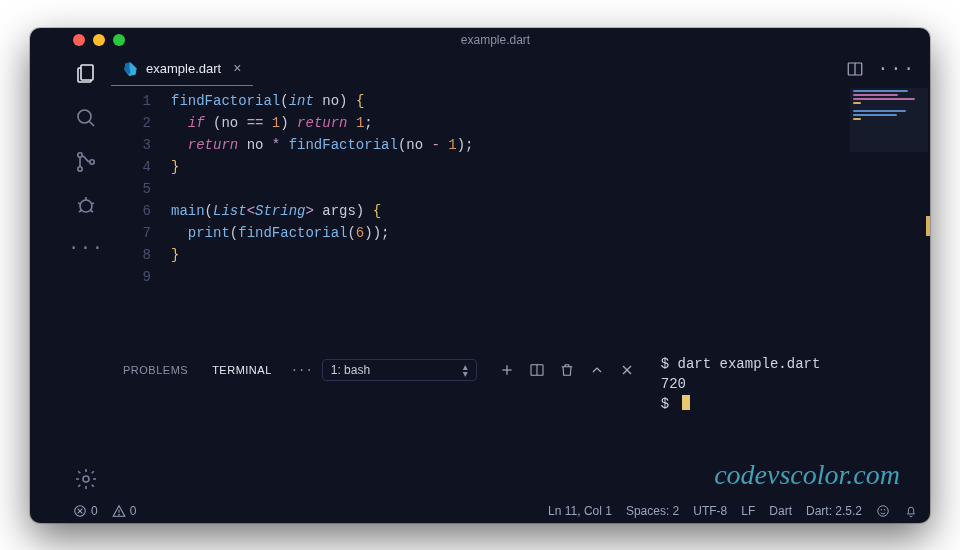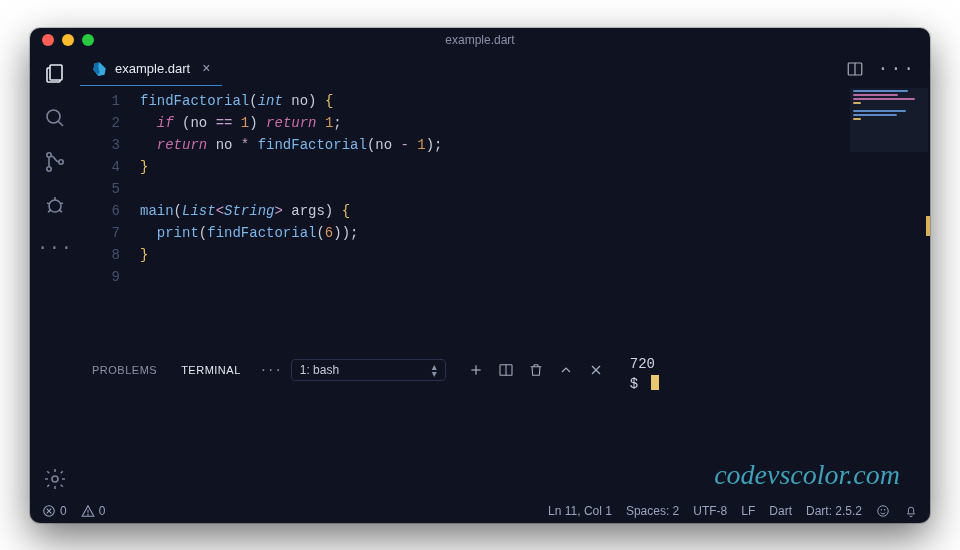--- a/index.html
+++ b/index.html
@@ -1,17 +1,17 @@
 <!DOCTYPE html>
 <html><head>
 <meta charset="utf-8">
 <style>
 * { margin:0; padding:0; box-sizing:border-box; }
 body { background:#fff; font-family:Consolas,"Courier New",monospace; display:flex; align-items:center; justify-content:center; height:550px; width:960px; overflow:hidden; }
-.window { width:900px; height:495px; background:#0f1220; border-radius:10px; box-shadow:0 15px 40px rgba(0,0,0,0.55),0 0 0 1px rgba(0,0,0,.2); color:#c6ccdc; display:flex; flex-direction:column; position:relative; overflow:hidden; }
+.window { width:900px; height:495px; background:#0f1220; border-radius:10px; box-shadow:0 15px 40px rgba(0,0,0,0.55),0 0 0 1px rgba(0,0,0,.2); color:#c6ccdc; display:flex; flex-direction:column; position:relative; overflow:hidden;padding-left:31px; }
 .titlebar { height:24px; display:flex; align-items:center; position:relative; flex-shrink:0; padding:0 12px; }
 .traffic { display:flex; gap:8px; }
 .dot { width:12px; height:12px; border-radius:50%; }
 .title { position:absolute; left:0; right:0; text-align:center; font-size:12px; color:#8a90a6; font-family:-apple-system,BlinkMacSystemFont,sans-serif; }
 .body { flex:1; display:flex; min-height:0; }
 .activity { width:50px; display:flex; flex-direction:column; align-items:center; padding-top:10px; gap:20px; flex-shrink:0; }
 .activity .ic { width:24px; height:24px; color:#7a8099; cursor:pointer; }
 .activity .ic.active { color:#e6e9f0; }
 .activity .spacer { flex:1; }
 .activity .dots { font-size:18px; color:#7a8099; letter-spacing:1px; cursor:pointer; }
@@ -191,20 +191,21 @@
             <svg class="ic" viewBox="0 0 24 24" stroke="currentColor" stroke-width="1.8" fill="none">
                 <polyline points="6 15 12 9 18 15"></polyline>
               </svg>
             <svg class="ic" viewBox="0 0 24 24" stroke="currentColor" stroke-width="1.8" fill="none">
                 <line x1="6" y1="6" x2="18" y2="18"></line>
                 <line x1="18" y1="6" x2="6" y2="18"></line>
               </svg>
           </div>
         </div>
         <div class="term" id="term">
+            <div class="trow">$ dart example.dart</div>
             <div class="trow">720</div>
             <div class="trow">$ <span class="cursor"></span></div>
           </div>
       </div>
     </div>
   </div>
 
   <div class="status">
     <div class="sgrp">
       <svg class="ic" viewBox="0 0 24 24" stroke="currentColor" stroke-width="1.8" fill="none">

